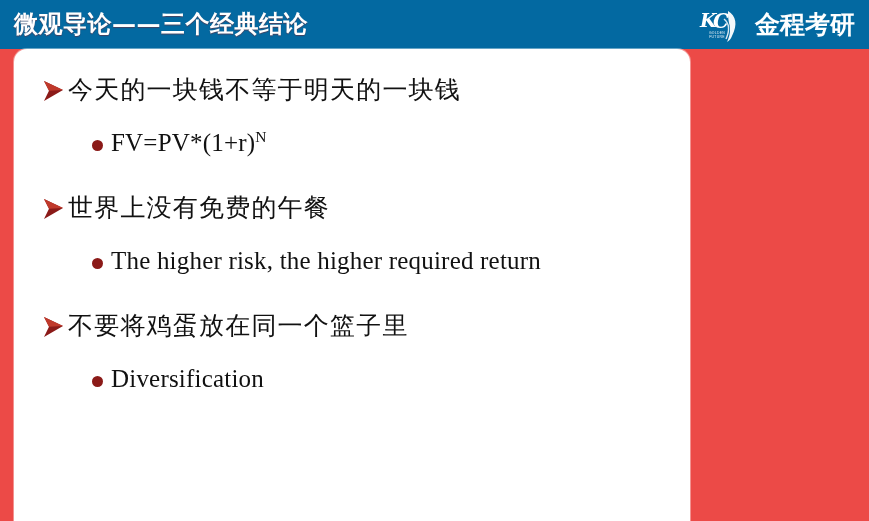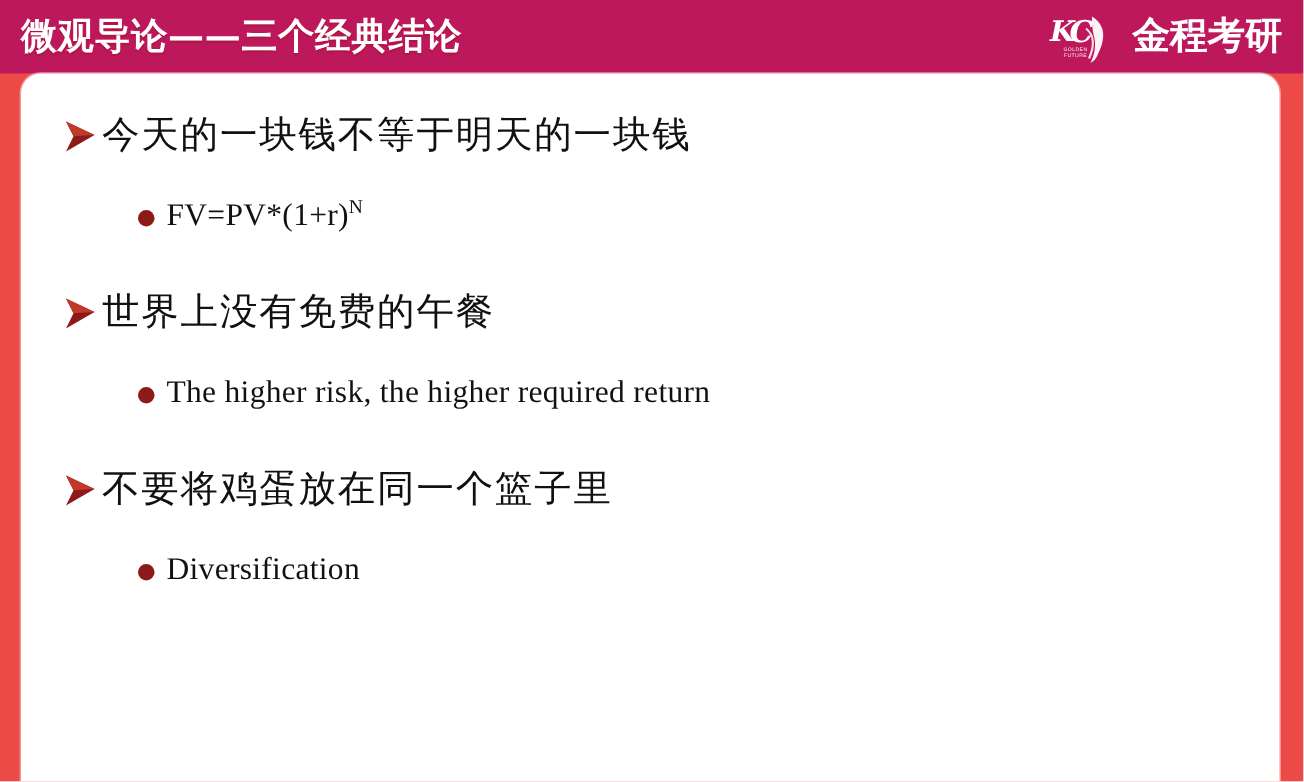--- a/index.html
+++ b/index.html
@@ -23,21 +23,21 @@
     overflow: hidden;
   }
 
   
   .header {
     position: absolute;
     left: 0;
     top: 0;
     width: 869px;
     height: 49px;
-    background: #be185d;
+    background: #0369a1;
   }
 
   .slide-title {
     position: absolute;
     left: 14px;
     top: 3px;
     font-family: "DejaVu Serif", "Liberation Serif", serif;
     font-size: 24px;
     font-weight: 700;
     color: #ffffff;
@@ -87,21 +87,21 @@
     letter-spacing: 0px;
     white-space: nowrap;
     line-height: 30px;
   }
 
   
   .panel {
     position: absolute;
     left: 14px;
     top: 49px;
-    width: 839px;
+    width: 676px;
     height: 472px;
     background: #ffffff;
     border-radius: 13px 13px 0 0;
     box-shadow: 0 0 0 1px rgba(255, 255, 255, 0.4);
   }
 
   .content {
     position: absolute;
     left: 0;
     top: 0;
@@ -161,21 +161,21 @@
   .dot-icon span {
     display: block;
     width: 11px;
     height: 11px;
     border-radius: 50%;
     background: #8b1a18;
     margin-top: 13px;
   }
   .level2-text {
     font-family: "Liberation Serif", "DejaVu Serif", serif;
-    font-size: 21px;
+    font-size: 25px;
     color: #111111;
     line-height: 34px;
     letter-spacing: 0.2px;
     white-space: nowrap;
   }
   .level2-text sup {
     font-size: 0.62em;
     vertical-align: super;
     line-height: 0;
   }

